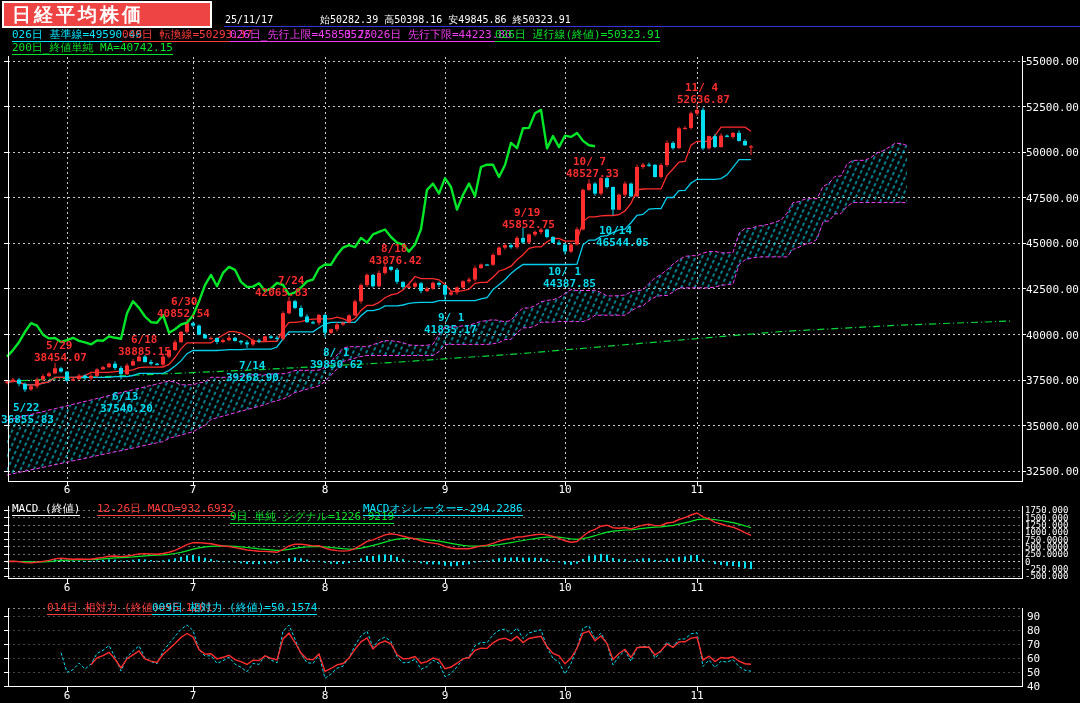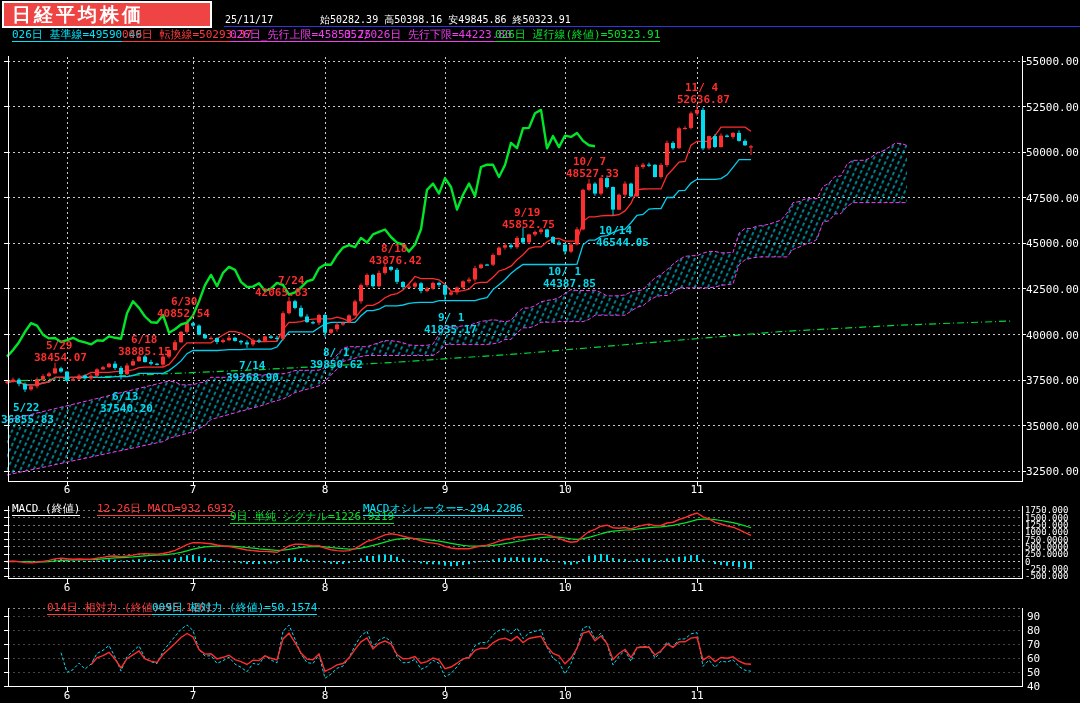--- a/index.html
+++ b/index.html
@@ -603,20 +603,23 @@
     <span style="left:96px">始50282.39 高50398.16 安49845.86 終50323.91</span>
   </div>
 
   <div class="legend" id="lg1" style="top:29px">
       <span style="left: 12px; color: rgb(0, 229, 255);">026日 基準線=49590.46</span>
       <span style="left: 122px; color: rgb(255, 59, 59);">009日 転換線=50293.37</span>
       <span style="left: 230px; color: rgb(242, 60, 242);">026日_先行上限=45853.75</span>
       <span style="left: 344px; color: rgb(242, 60, 242);">052/026日 先行下限=44223.80</span>
       <span style="left: 495px; color: rgb(0, 230, 41);">026日 遅行線(終値)=50323.91</span>
     </div>
+  <div class="legend" id="lg2" style="top:42px">
+      <span style="left: 12px; color: rgb(0, 230, 41);">200日_終値単純 MA=40742.15</span>
+    </div>
   <div class="legend" id="lgm" style="top:503px">
       <span style="left: 12px; color: rgb(255, 255, 255);">MACD (終値)</span>
       <span style="left: 97px; color: rgb(255, 59, 59);">12-26日 MACD=932.6932</span>
       <span style="left: 230px; color: rgb(0, 230, 41); margin-top: 8px;">9日 単純 シグナル=1226.9219</span>
       <span style="left: 363px; color: rgb(0, 229, 255);">MACDオシレーター=-294.2286</span>
     </div>
   <div class="legend" id="lgr" style="top:602px">
       <span style="left: 47px; color: rgb(255, 59, 59);">014日 相対力 (終値)=55.1261</span>
       <span style="left: 152px; color: rgb(0, 229, 255); text-align: center;">009日 相対力 (終値)=50.1574</span>
     </div>

